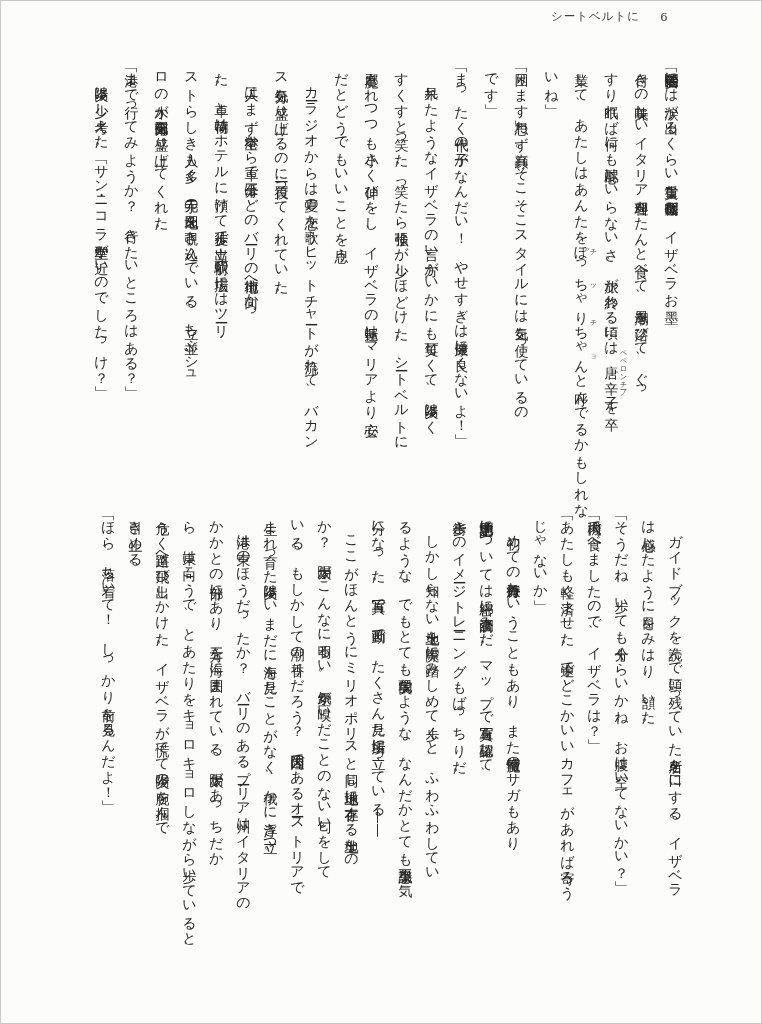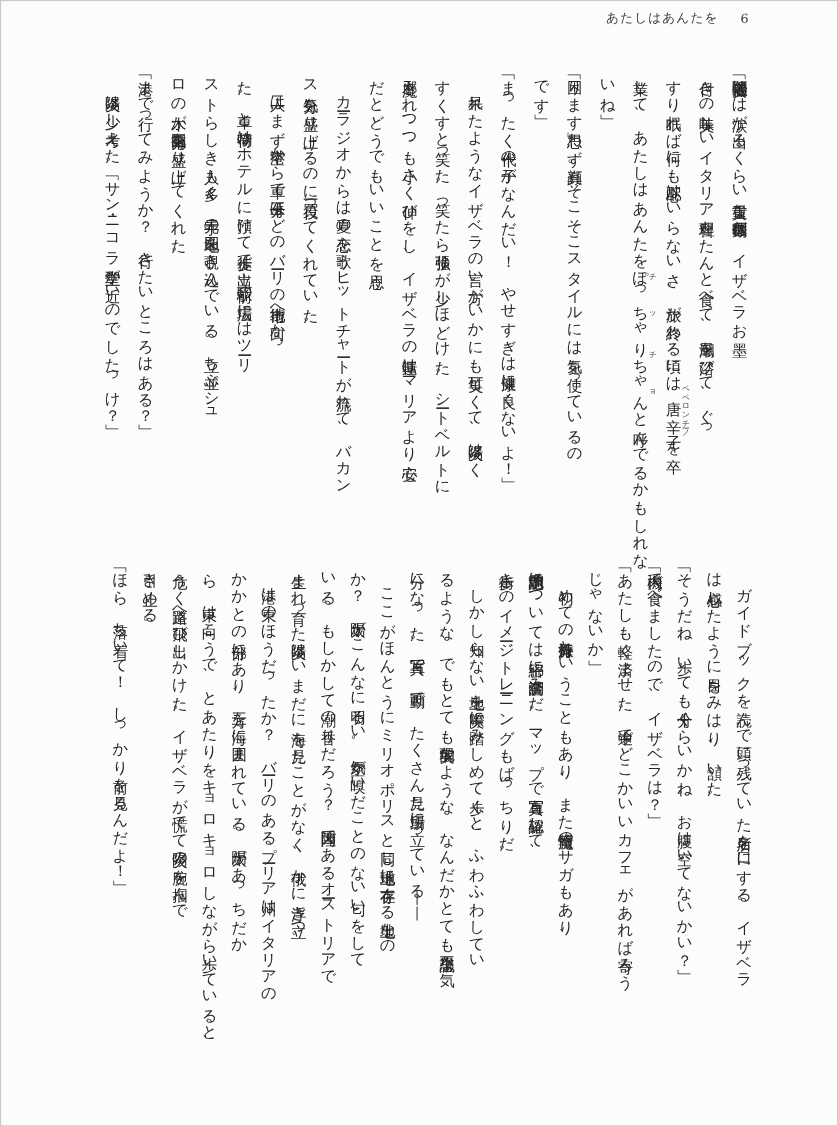--- a/index.html
+++ b/index.html
@@ -37,21 +37,21 @@
   .block-bottom .tline { line-height: 27px; }
   .indent { text-indent: 1em; }
   ruby rt { font-size: 7px; color: #3a3a3a; letter-spacing: 0; }
 </style>
 </head>
 <body>
 
 <div class="page">
 
   <div class="running-head">
-    <span>あたしはあんたを</span>
+    <span>シートベルトに</span>
     <span>6</span>
   </div>
 
   <div class="vblock block-top">
     <div class="tline">「治安関係者には涙が出るくらい貴重な長期休暇だ。イザベラお墨</div>
     <div class="tline">付きの美味しいイタリア料理をたんと食べて、潮風を浴びて、ぐっ</div>
     <div class="tline"><span>すり眠れば何にも心配はいらないさ。旅が終わる頃には</span><ruby><span>唐辛子</span><rt>ペペロンチーノ</rt></ruby><span>を卒</span></div>
     <div class="tline"><span>業して、あたしはあんたを</span><ruby><span>ぽっちゃりちゃん</span><rt>チッチョ</rt></ruby><span>と呼んでるかもしれな</span></div>
     <div class="tline">いね」</div>
     <div class="tline">「困ります」思わず真顔。「そこそこスタイルには気を使っているの</div>

